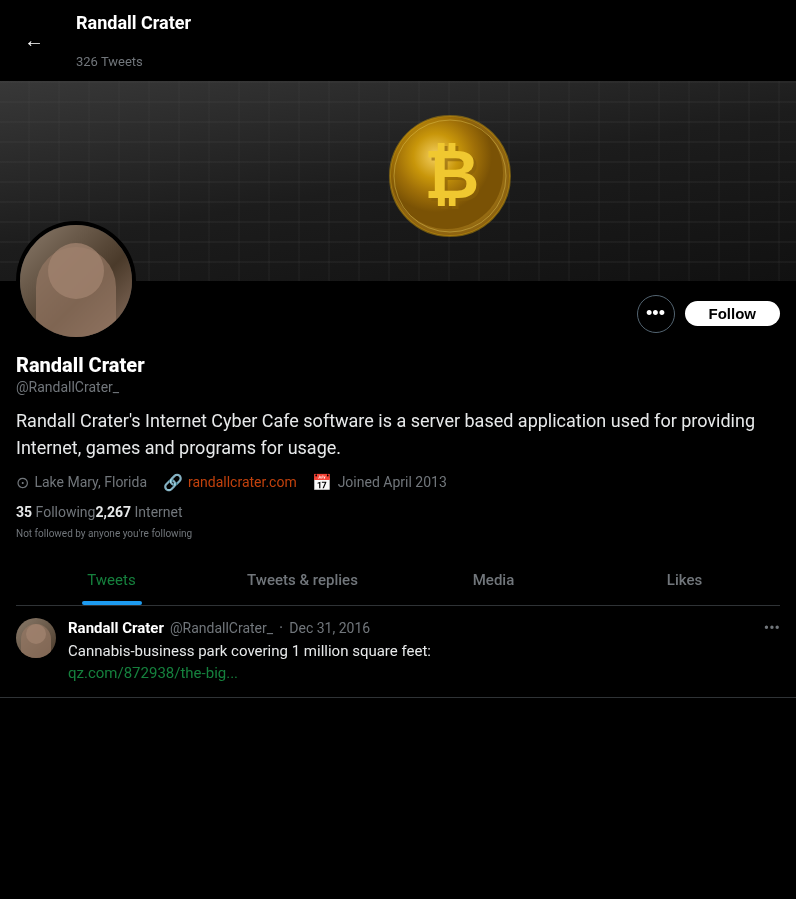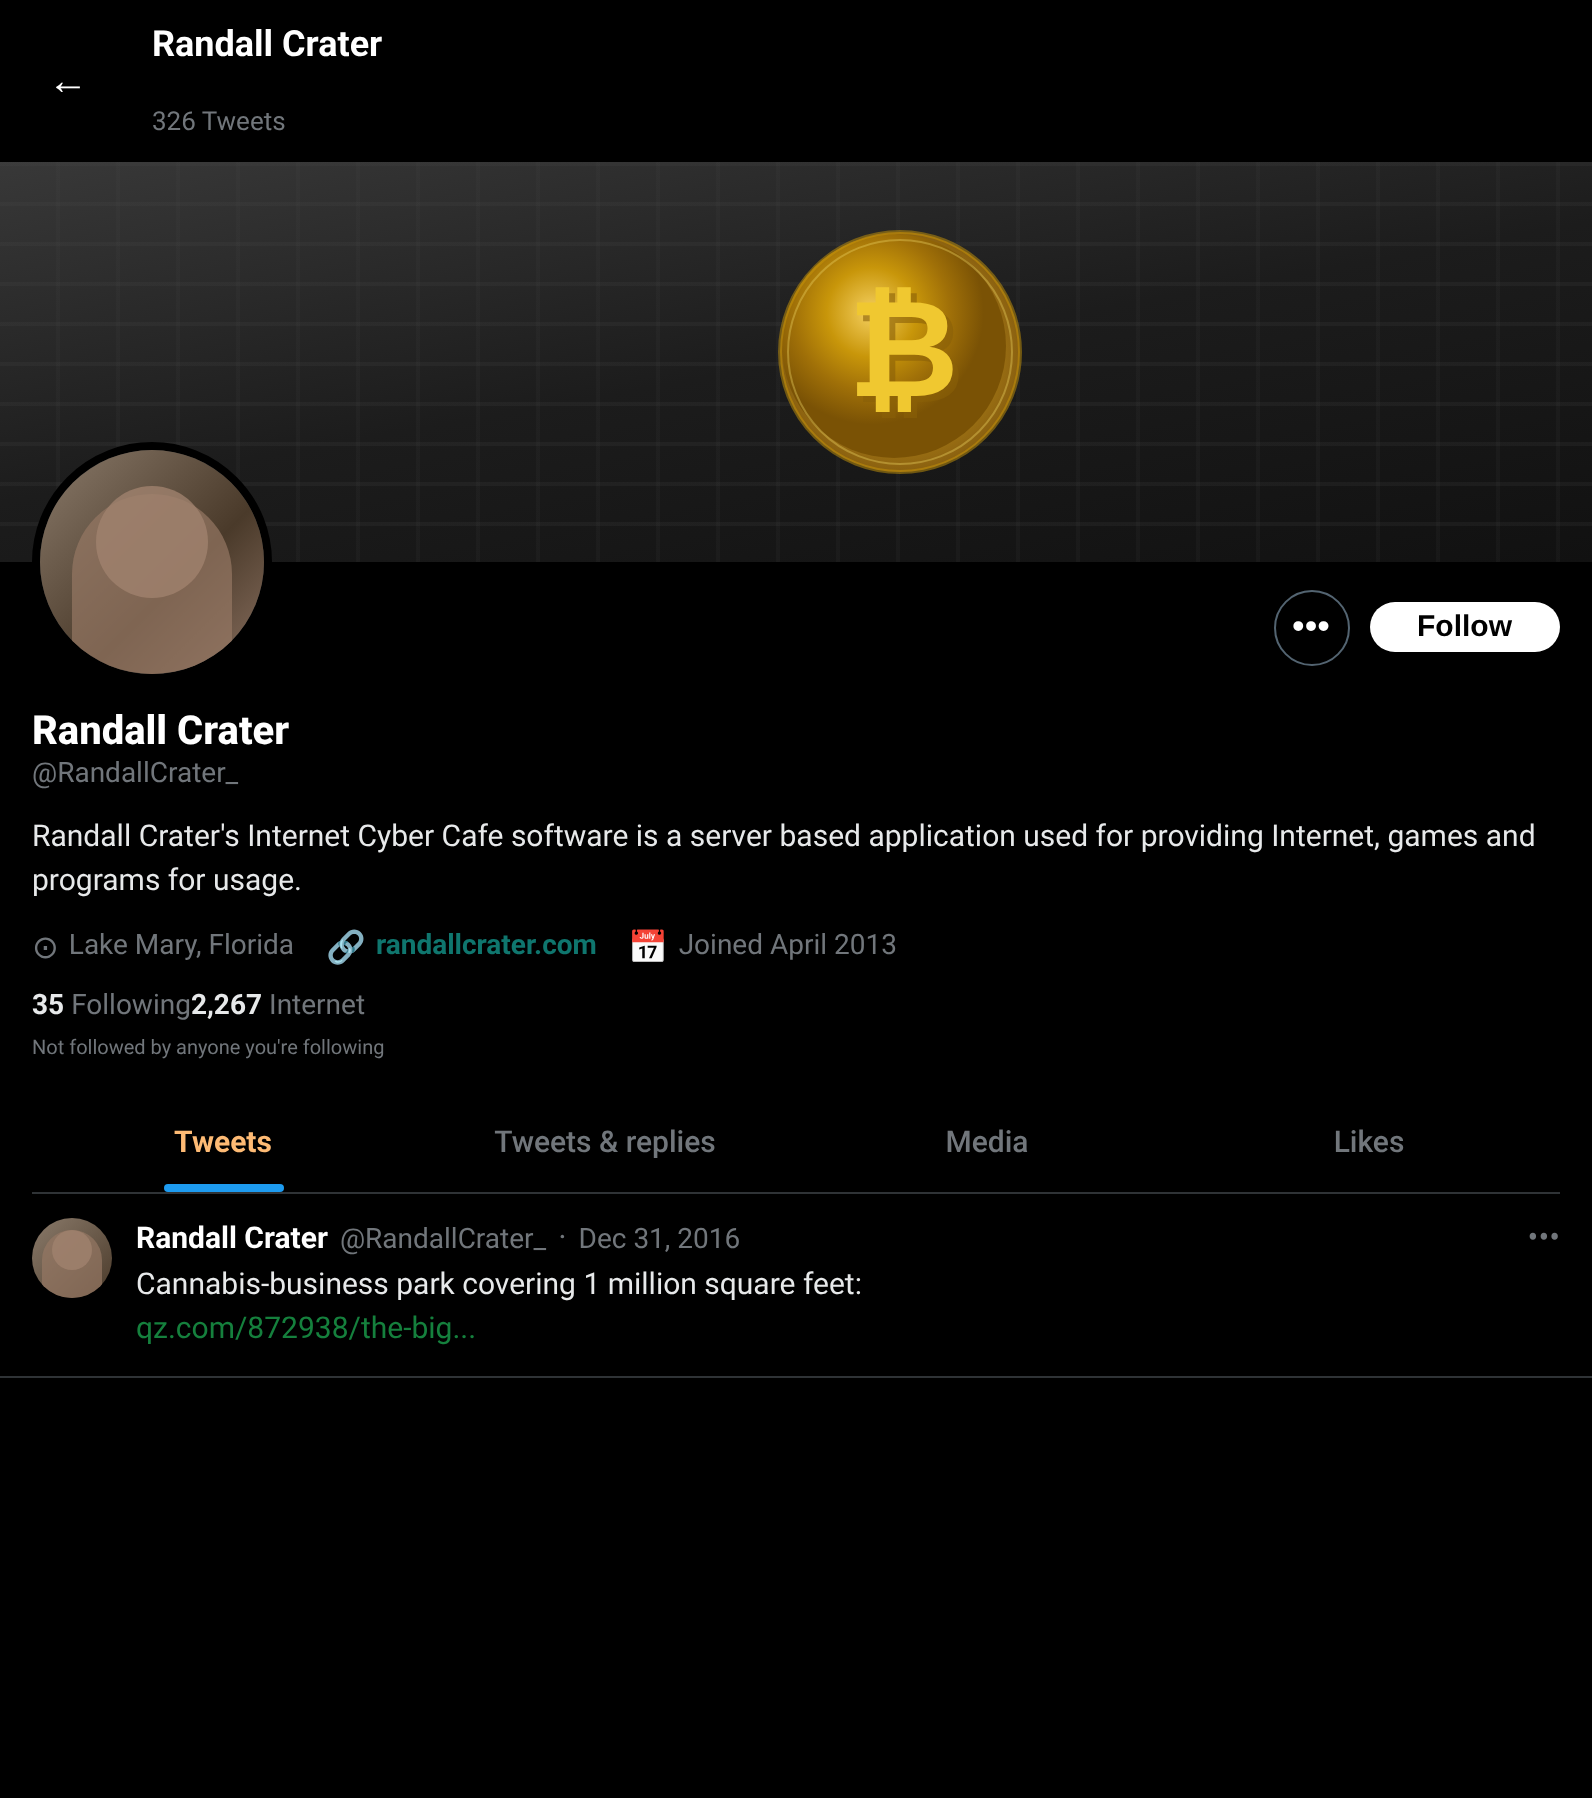--- a/index.html
+++ b/index.html
@@ -186,44 +186,43 @@
       font-size: 20px;
       font-weight: 800;
       margin-bottom: 2px;
     }
     .profile-handle {
       font-size: 14px;
       color: #71767b;
       margin-bottom: 12px;
     }
     .profile-bio {
-      font-size: 15px;
+      font-size: 18px;
       line-height: 1.5;
       margin-bottom: 12px;
       color: #e7e9ea;
     }
 
     .profile-meta {
       display: flex;
       align-items: center;
       gap: 16px;
       flex-wrap: wrap;
       margin-bottom: 12px;
     }
     .meta-item {
       display: flex;
       align-items: center;
       gap: 5px;
       font-size: 14px;
       color: #71767b;
     }
     .meta-item a {
-      color: #0f766e;
+      color: #c2410c;
       text-decoration: none;
-      font-weight: bold;
     }
     .meta-icon {
       font-size: 16px;
     }
 
     .profile-stats {
       display: flex;
       margin-bottom: 8px;
     }
     .stat-item {
@@ -252,22 +251,22 @@
       flex: 1;
       text-align: center;
       padding: 16px 0;
       font-size: 15px;
       color: #71767b;
       cursor: pointer;
       position: relative;
       font-weight: 500;
     }
     .tab.active {
-      color: #fdba74;
-      font-weight: 700;
+      color: #15803d;
+      font-weight: 400;
     }
     .tab.active::after {
       content: '';
       position: absolute;
       bottom: 0;
       left: 50%;
       transform: translateX(-50%);
       width: 60px;
       height: 4px;
       background: #1d9bf0;

